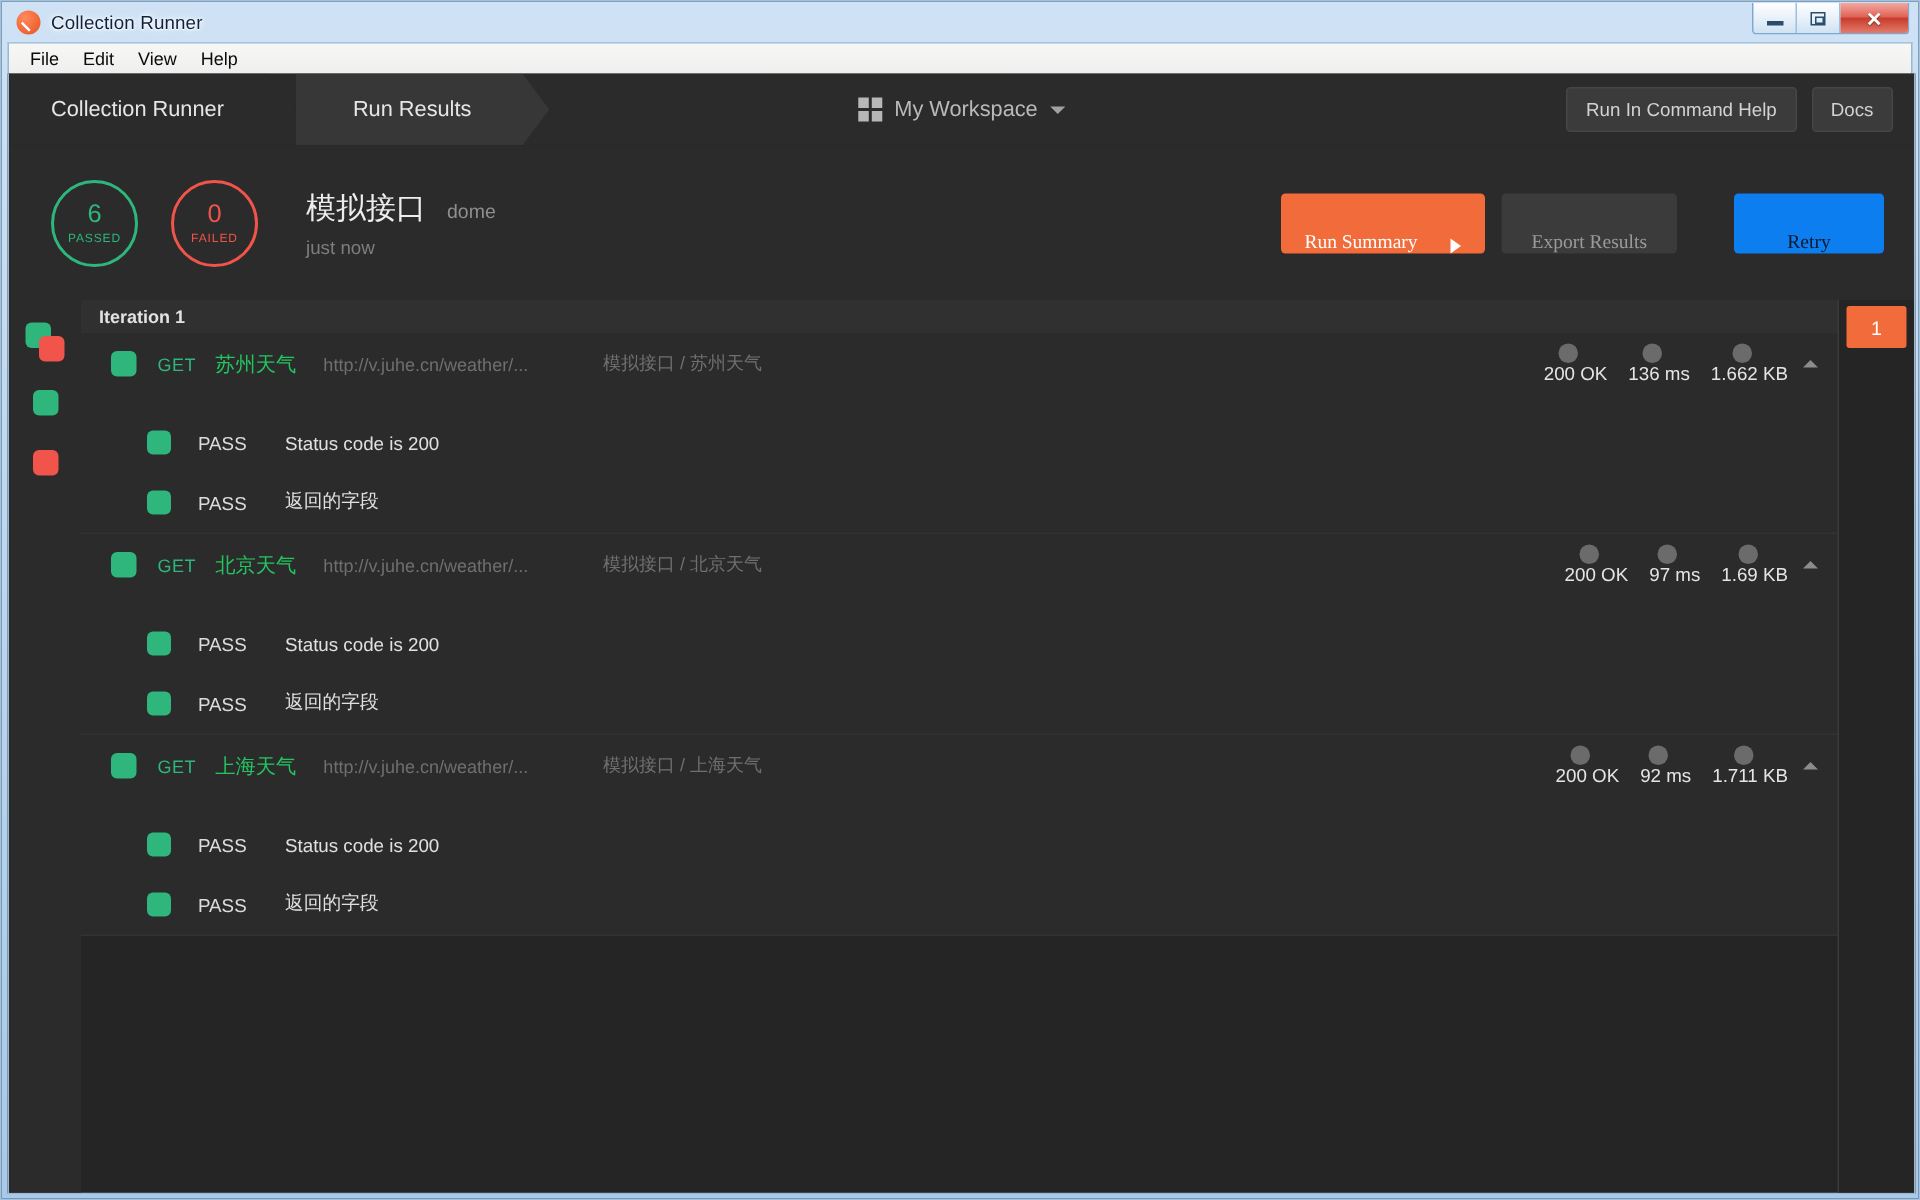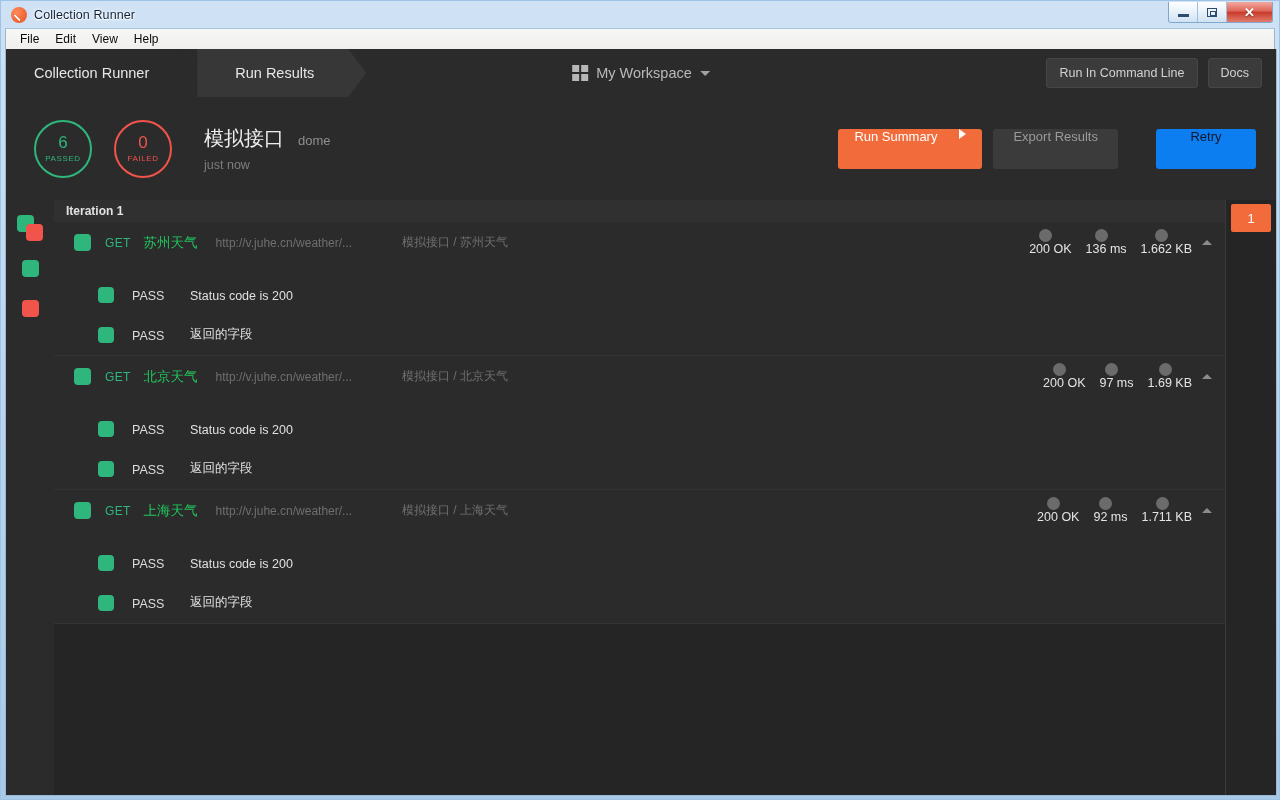--- a/index.html
+++ b/index.html
@@ -134,23 +134,23 @@
   .stat-lbl { font-size: 8px; letter-spacing: .6px; }
   .stat-ring.pass .stat-num, .stat-ring.pass .stat-lbl { color: #2eb67d; }
   .stat-ring.fail .stat-num, .stat-ring.fail .stat-lbl { color: #f0544a; }
   #run-meta { margin-left: 10px; }
   #run-title-row { display: flex; align-items: baseline; gap: 14px; }
   #run-title { font-size: 20px; color: #ededed; }
   #run-collection { font-size: 13px; color: #8e8e8e; }
   #run-time { font-size: 12.5px; color: #7d7d7d; margin-top: 6px; }
   #summary-actions { position: absolute; right: 10px; top: 0; height: 103px; display: flex; align-items: center; gap: 0; }
   .act-btn {
-    height: 40px; display: flex; align-items: flex-start; justify-content: center;
+    height: 40px; display: flex; align-items: flex-end; justify-content: center;
     font-size: 13px; border-radius: 3px; white-space: nowrap;
-    font-family: Liberation Sans, sans-serif;
+    font-family: Liberation Serif, serif;
   }
   .act-btn.run-summary { background: #f26b3a; color: #fff; padding: 0 16px; gap: 22px; margin-right: 11px; }
   .act-btn.run-summary .tri {
     width: 0; height: 0; border-top: 5px solid transparent; border-bottom: 5px solid transparent;
     border-left: 7px solid #fff;
   }
   .act-btn.export { background: #3b3b3b; color: #9a9a9a; padding: 0 20px; margin-right: 38px; }
   .act-btn.retry { background: #0d7eef; color: #0f172a; width: 100px; margin-right: 10px; }
   .act-btn.new { background: #3b3b3b; color: #8d8d8d; width: 120px; }
 
@@ -252,21 +252,21 @@
             <i></i>
             <i></i>
             <i></i>
             <i></i>
           </span>
         <span id="workspace-label">My Workspace</span>
         <span class="caret-down"></span>
       </div>
 
       <div id="nav-right">
-        <div class="nav-btn">Run In Command Line</div>
+        <div class="nav-btn">Run In Command Help</div>
         <div class="nav-btn">Docs</div>
       </div>
     </div>
 
     <div id="summary">
       <div class="stat-ring pass">
         <div class="stat-num">6</div>
         <div class="stat-lbl">PASSED</div>
       </div>
       <div class="stat-ring fail">

